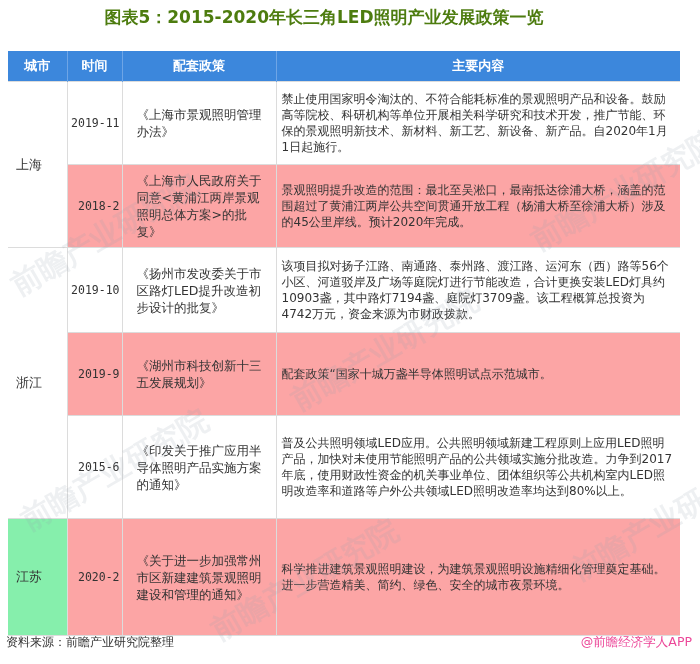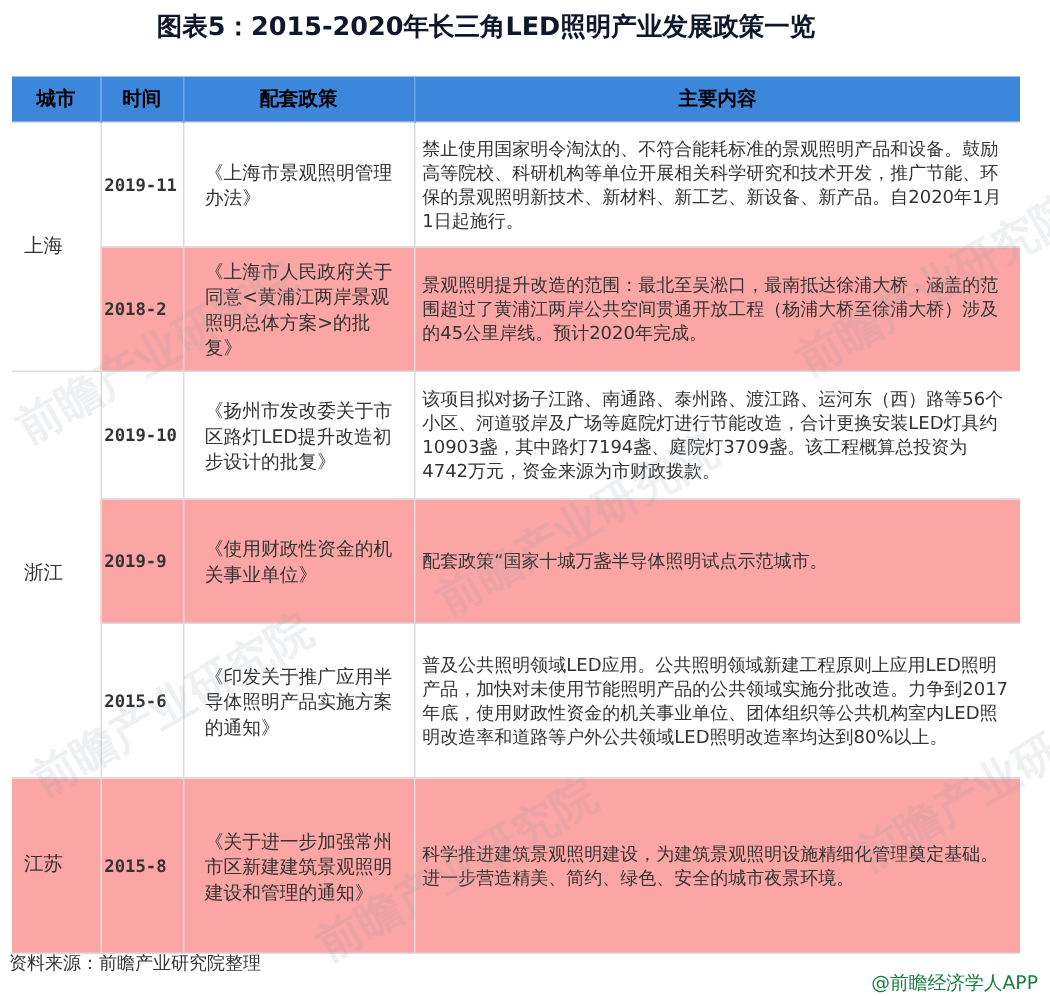--- a/index.html
+++ b/index.html
@@ -2,59 +2,59 @@
 <html><head>
   <meta charset="utf-8">
   <style>
     html, body { margin: 0; padding: 0; }
     body {
       width: 700px; height: 664px; background: #ffffff; position: relative; overflow: hidden;
       font-family: "DejaVu Sans", "Liberation Sans", sans-serif; color: #333;
     }
     .title {
       position: absolute; left: 0; top: 6px; width: 648px; text-align: center;
-      font-size: 17px; font-weight: bold; color: #0f172a; letter-spacing: 0px;
+      font-size: 17px; font-weight: bold; color: #4d7c0f; letter-spacing: 0px;
     }
     .watermark {
       position: absolute; color: rgba(150,160,175,0.16); font-size: 30px; font-weight: bold;
       transform: rotate(-30deg); white-space: nowrap; pointer-events: none; z-index: 3;
     }
     table.policy {
       position: absolute; left: 8px; top: 51px; width: 672px;
       border-collapse: collapse; table-layout: fixed; z-index: 1;
     }
     table.policy th {
-      background: #3c87dc; color: #000000; font-size: 13px; font-weight: bold;
+      background: #3c87dc; color: #ffffff; font-size: 13px; font-weight: bold;
       height: 30px; padding: 0; text-align: center; border-left: 1px solid #6ea5e6;
     }
     table.policy th:first-child { border-left: none; }
     table.policy td {
       font-size: 12px; line-height: 16px; color: #333; vertical-align: middle;
       border: 1px solid #dcdcdc; padding: 16px 6px;
     }
     table.policy td.city { padding-left: 8px; font-size: 13px; background: #fff; }
-    table.policy td.date { text-align: left; padding: 0 2px; font-family: "DejaVu Sans Mono", "Liberation Mono", monospace; font-size: 11.5px; font-weight: bold; }
+    table.policy td.date { text-align: right; padding: 0 2px; font-family: "DejaVu Sans Mono", "Liberation Mono", monospace; font-size: 11.5px; }
     table.policy td.pol { font-size: 12.5px; line-height: 17px; padding: 0 4px 0 14px; }
     table.policy td.content { padding: 0 6px 0 5px; }
     tr.odd td { background: #ffffff; }
     tr.even td { background: #fca5a5; }
-    tr.even td.city { background: #fca5a5; }
+    tr.even td.city { background: #86efac; }
     tr.r1 td { height: 82px; }
     tr.r2 td { height: 82px; }
     tr.r3 td { height: 84px; }
     tr.r4 td { height: 82px; }
     tr.r5 td { height: 102px; }
     tr.r6 td { height: 84px; }
     table.policy tr td:first-child { border-left: none; }
     table.policy tr td:last-child { border-right: none; }
     .footer-left {
       position: absolute; left: 6px; top: 634px; font-size: 12px; color: #333;
     }
     .footer-right {
-      position: absolute; right: 8px; top: 647px; font-size: 12.5px; color: #15803d;
+      position: absolute; right: 8px; top: 634px; font-size: 12.5px; color: #ec4899;
     }
   </style>
 </head>
 <body>
 
 <div class="title">图表5：2015-2020年长三角LED照明产业发展政策一览</div>
 
 <table class="policy">
   <colgroup>
     <col style="width:59px">
@@ -83,31 +83,31 @@
       <td class="content">景观照明提升改造的范围：最北至吴淞口，最南抵达徐浦大桥，涵盖的范围超过了黄浦江两岸公共空间贯通开放工程（杨浦大桥至徐浦大桥）涉及的45公里岸线。预计2020年完成。</td>
     </tr>
     <tr class="odd r3">
       <td class="city" rowspan="3">浙江</td>
       <td class="date">2019-10</td>
       <td class="pol">《扬州市发改委关于市区路灯LED提升改造初步设计的批复》</td>
       <td class="content">该项目拟对扬子江路、南通路、泰州路、渡江路、运河东（西）路等56个小区、河道驳岸及广场等庭院灯进行节能改造，合计更换安装LED灯具约10903盏，其中路灯7194盏、庭院灯3709盏。该工程概算总投资为4742万元，资金来源为市财政拨款。</td>
     </tr>
     <tr class="even r4">
       <td class="date">2019-9</td>
-      <td class="pol">《使用财政性资金的机关事业单位》</td>
+      <td class="pol">《湖州市科技创新十三五发展规划》</td>
       <td class="content">配套政策“国家十城万盏半导体照明试点示范城市。</td>
     </tr>
     <tr class="odd r5">
       <td class="date">2015-6</td>
       <td class="pol">《印发关于推广应用半导体照明产品实施方案的通知》</td>
       <td class="content">普及公共照明领域LED应用。公共照明领域新建工程原则上应用LED照明产品，加快对未使用节能照明产品的公共领域实施分批改造。力争到2017年底，使用财政性资金的机关事业单位、团体组织等公共机构室内LED照明改造率和道路等户外公共领域LED照明改造率均达到80%以上。</td>
     </tr>
     <tr class="even r6">
       <td class="city">江苏</td>
-      <td class="date">2015-8</td>
+      <td class="date">2020-2</td>
       <td class="pol">《关于进一步加强常州市区新建建筑景观照明建设和管理的通知》</td>
       <td class="content">科学推进建筑景观照明建设，为建筑景观照明设施精细化管理奠定基础。进一步营造精美、简约、绿色、安全的城市夜景环境。</td>
     </tr>
   </tbody>
 </table>
 
 <div class="watermark" style="left:0px;top:215px;">前瞻产业研究院</div>
 <div class="watermark" style="left:280px;top:330px;">前瞻产业研究院</div>
 <div class="watermark" style="left:520px;top:170px;">前瞻产业研究院</div>
 <div class="watermark" style="left:560px;top:500px;">前瞻产业研究院</div>

